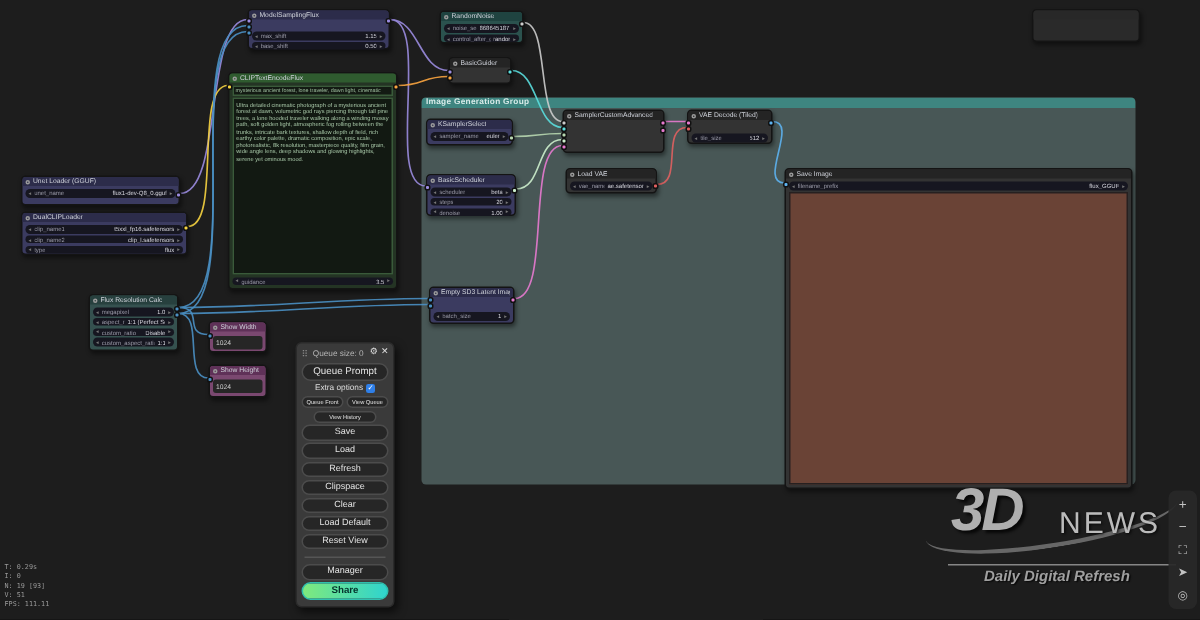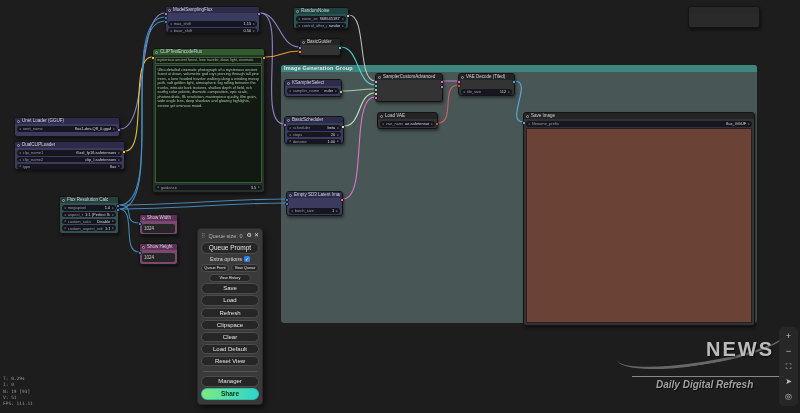--- a/index.html
+++ b/index.html
@@ -65,21 +65,21 @@
             border-radius:5px;padding:3px 0;display:flex;flex-direction:column;align-items:center;gap:2px;}
   #rtoolbar .ticon{width:15px;height:13px;line-height:13px;text-align:center;color:#c3c3c3;font-size:9px;}
   #rtoolbar .ticon.small{font-size:8px;}
   
   #watermark{position:absolute;left:622px;top:320px;width:170px;height:76px;z-index:15;opacity:.92;
              pointer-events:none;}
   #watermark .swoosh{position:absolute;left:-6px;top:8px;width:170px;height:34px;border-bottom:3px solid #6e6e6e;
              border-radius:50%;transform:rotate(-9deg);}
   #watermark .big3d{position:absolute;left:12px;top:-2px;font-size:40px;font-weight:bold;font-style:italic;
              color:#bcbcbc;text-shadow:2px 2px 2px rgba(0,0,0,.8);letter-spacing:-2px;}
-  #watermark .news{position:absolute;left:84px;top:18px;font-size:20px;font-weight:bold;color:#c9c9c9;
+  #watermark .news{position:absolute;left:84px;top:18px;font-size:20px;font-weight:normal;color:#c9c9c9;
              letter-spacing:2px;text-shadow:1px 1px 2px rgba(0,0,0,.8);}
   #watermark .wline{position:absolute;left:10px;top:56px;width:152px;border-top:1.5px solid #8f8f8f;}
   #watermark .tagline{position:absolute;left:34px;top:59px;font-size:10px;font-style:italic;font-weight:bold;
              color:#ababab;white-space:nowrap;text-shadow:1px 1px 1px rgba(0,0,0,.8);}
 </style>
 </head>
 <body>
 
 <div id="stage">
 
@@ -470,18 +470,19 @@
   <div id="rtoolbar">
     <div class="ticon">+</div>
     <div class="ticon">−</div>
     <div class="ticon small">⛶</div>
     <div class="ticon small">➤</div>
     <div class="ticon small">◎</div>
   </div>
 
   <div id="watermark">
     <div class="swoosh"></div>
+    <div class="big3d">3D</div>
     <div class="news">NEWS</div>
     <div class="wline"></div>
     <div class="tagline">Daily Digital Refresh</div>
   </div>
 
 </div>
 
 </body></html>

